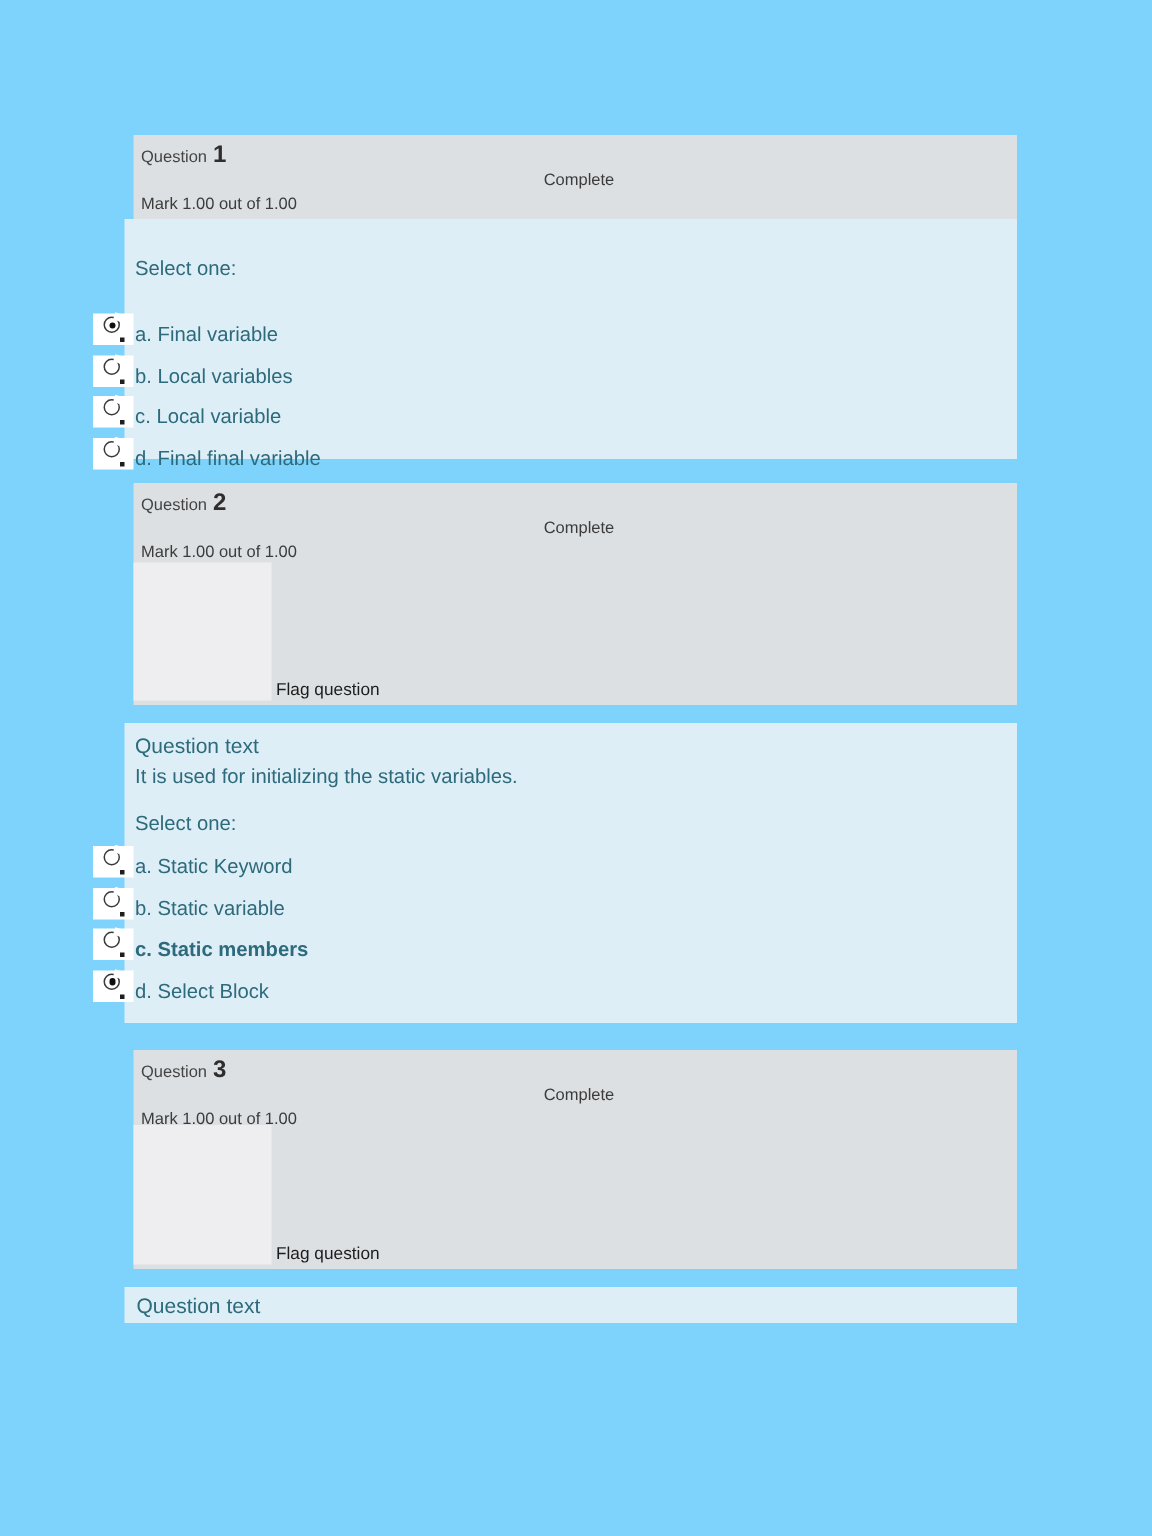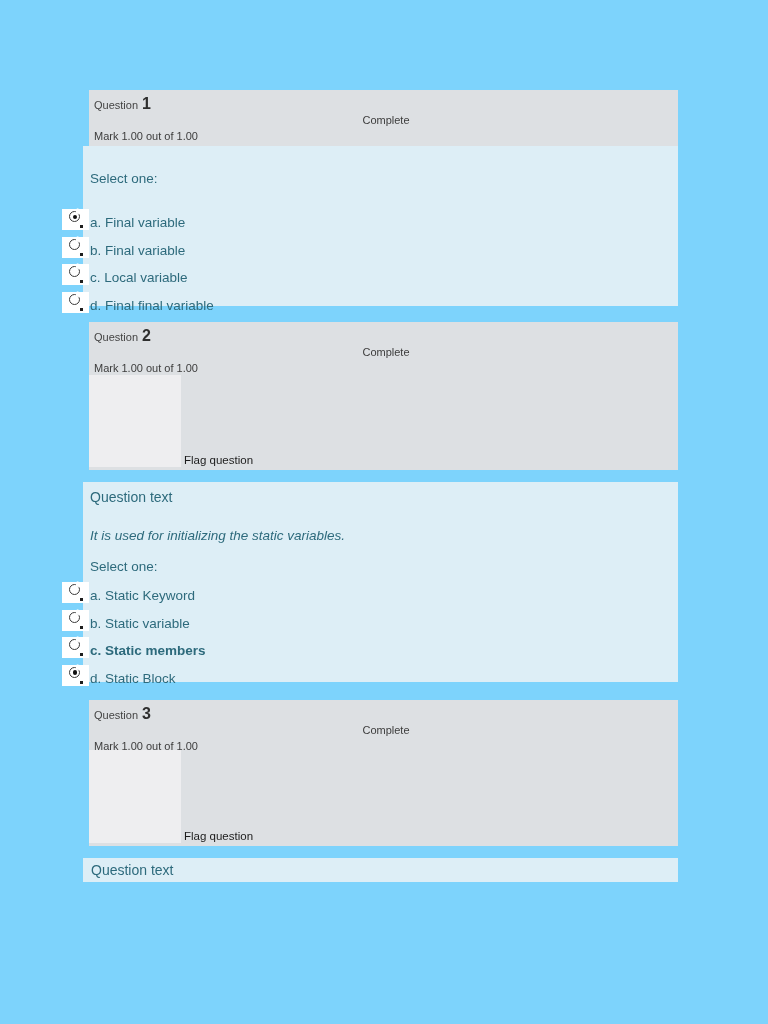--- a/index.html
+++ b/index.html
@@ -55,21 +55,21 @@
   #q1-header { top:90px;  height:56px; }
   #q1-body   { top:146px; height:160px; }
   #q2-header { top:322px; height:148px; }
   #q2-body   { top:482px; height:200px; }
   #q3-header { top:700px; height:146px; }
   #q3-bar    { top:858px; height:24px; padding:3px 0 0 8px; }
   #q1-body .qtext   { margin-top:1px; }
   #q1-body .prompt  { margin-top:20px; }
   #q1-body .opts    { margin-top:23px; }
   #q2-body .qbody-heading { margin-top:1px; }
-  #q2-body .qtext   { margin-top:21px;font-style:italic; }
+  #q2-body .qtext   { margin-top:3px; }
   #q2-body .prompt  { margin-top:15px; }
   #q2-body .opts    { margin-top:8px; }
   #q2-header .innerbox { left:0; top:53px; width:92px; height:92px; }
   #q2-header .flaglabel { left:95px; bottom:4px; }
   #q3-header .innerbox { left:0; top:50px; width:92px; height:93px; }
   #q3-header .flaglabel { left:95px; bottom:4px; }
 </style>
 </head>
 <body>
 
@@ -89,21 +89,21 @@
             <span class="radio-circ"></span>
             <span class="radio-dotmark"></span>
           </span>
         <span>a. Final variable</span>
       </li>
       <li class="opt">
         <span class="radio-chip">
             <span class="radio-circ"></span>
             <span class="radio-dotmark"></span>
           </span>
-        <span>b. Final variable</span>
+        <span>b. Local variables</span>
       </li>
       <li class="opt">
         <span class="radio-chip">
             <span class="radio-circ"></span>
             <span class="radio-dotmark"></span>
           </span>
         <span>c. Local variable</span>
       </li>
       <li class="opt">
         <span class="radio-chip">
@@ -147,21 +147,21 @@
             <span class="radio-circ"></span>
             <span class="radio-dotmark"></span>
           </span>
         <span>c. Static members</span>
       </li>
       <li class="opt">
         <span class="radio-chip selected">
             <span class="radio-circ"></span>
             <span class="radio-dotmark"></span>
           </span>
-        <span>d. Static Block</span>
+        <span>d. Select Block</span>
       </li>
     </ul>
   </div>
 
   <div class="qheader" id="q3-header">
     <div class="qlabel-row"><span>Question</span><span class="qnum">3</span></div>
     <div class="qstatus">Complete</div>
     <div class="qmark">Mark 1.00 out of 1.00</div>
     <div class="innerbox"></div>
     <div class="flaglabel">Flag question</div>

